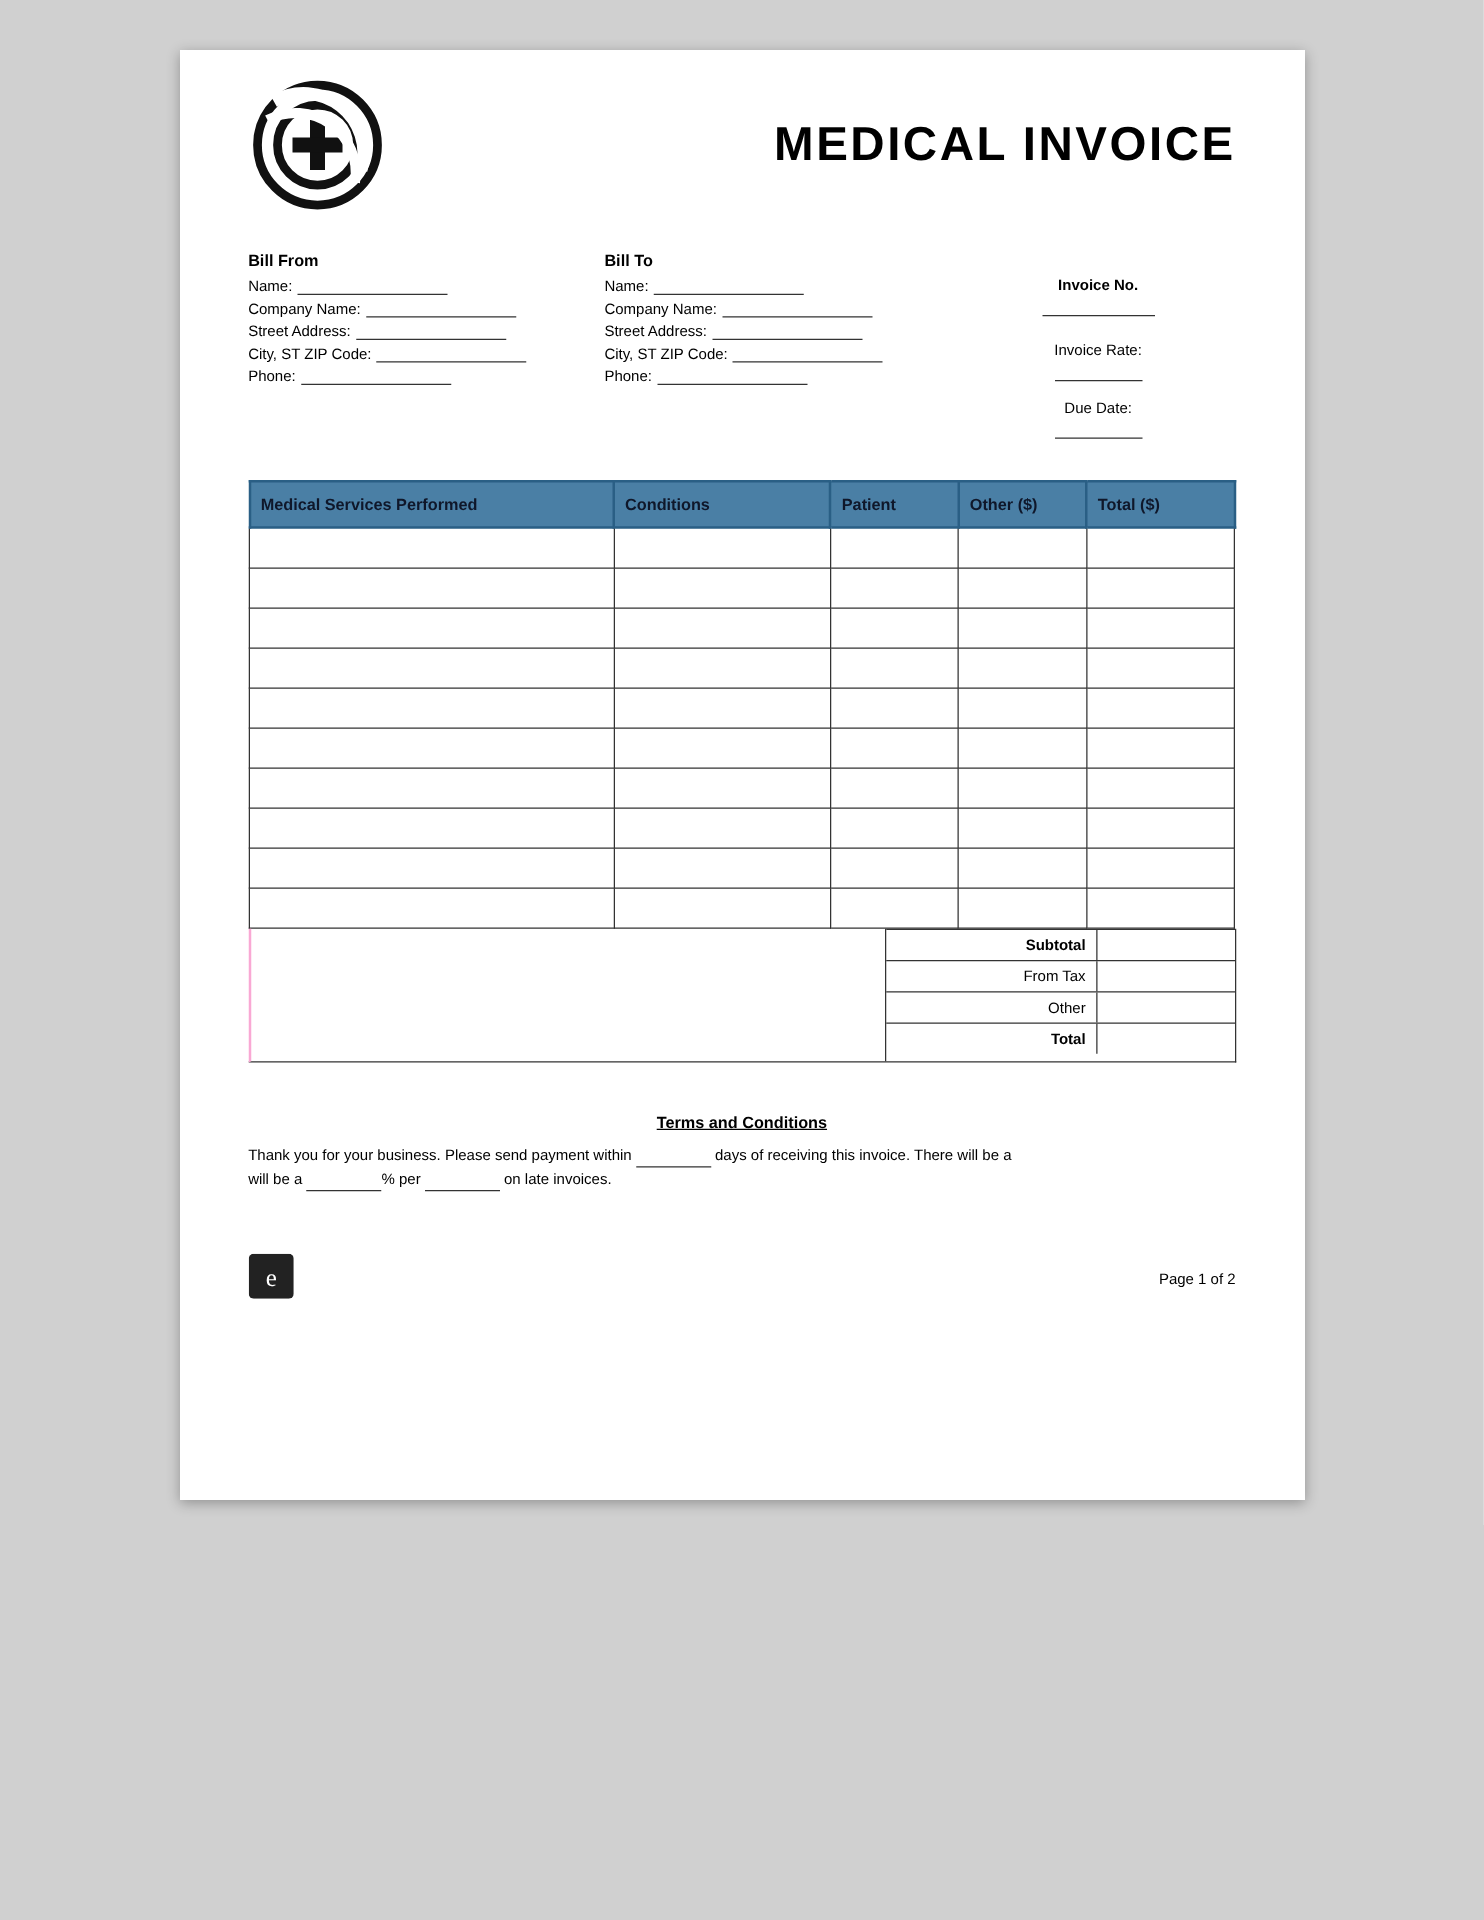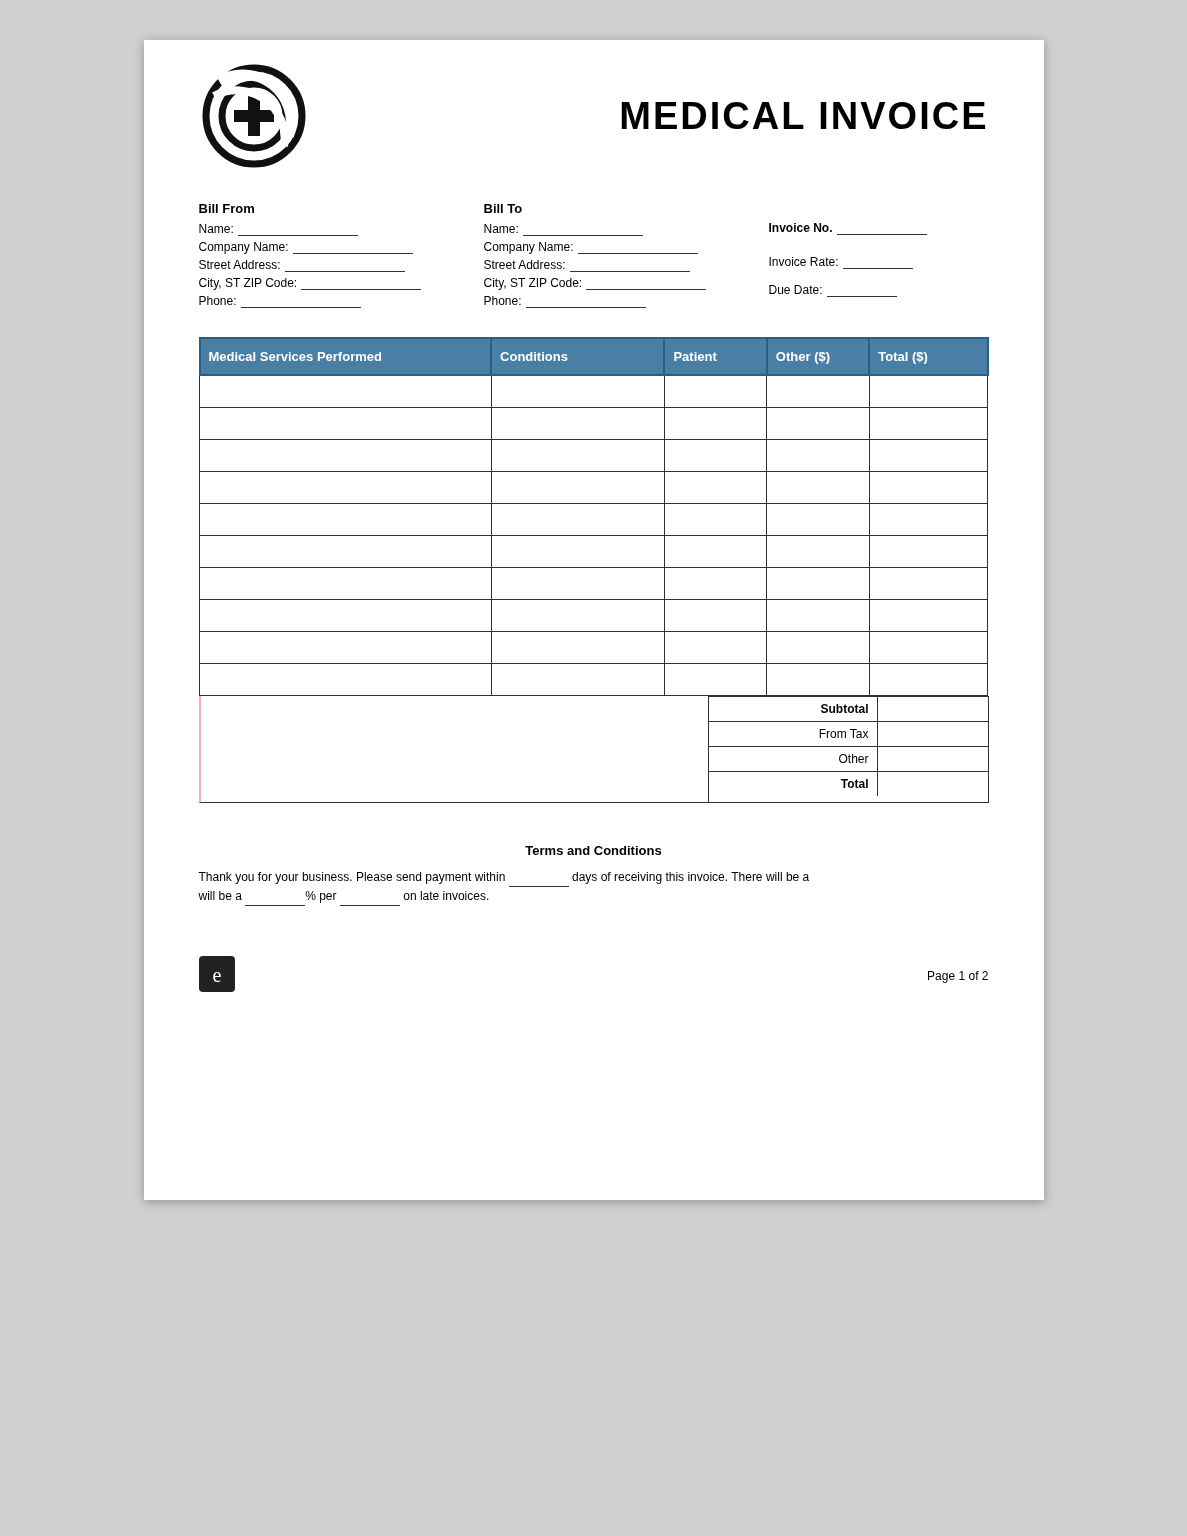--- a/index.html
+++ b/index.html
@@ -70,20 +70,21 @@
       border-bottom: 1px solid #333;
       min-width: 120px;
       height: 14px;
     }
     .invoice-meta {
       font-size: 12px;
       margin-bottom: 8px;
       display: flex;
       align-items: center;
       gap: 4px;
+      flex-direction: column;
     }
     .invoice-meta .label {
       font-weight: bold;
     }
     .invoice-meta .underline {
       display: inline-block;
       border-bottom: 1px solid #333;
       min-width: 90px;
       height: 14px;
     }
@@ -94,21 +95,21 @@
       height: 14px;
     }
     
     .services-table {
       width: 100%;
       border-collapse: collapse;
       margin-bottom: 0;
     }
     .services-table thead tr th {
       background: #4a7fa5;
-      color: #ffffff;
+      color: #0f172a;
       font-weight: bold;
       font-size: 13px;
       padding: 10px 8px;
       border: 2px solid #2a5f85;
       text-align: left;
     }
     .services-table thead tr th:first-child {
       border-left: 2px solid #2a5f85;
     }
     .services-table tbody tr td {
@@ -121,20 +122,21 @@
       border-top: 2px solid #333;
     }
     
     .terms-section {
       margin-top: 40px;
       text-align: center;
     }
     .terms-title {
       font-size: 13px;
       font-weight: bold;
+      text-decoration: underline;
       margin-bottom: 10px;
       margin-top: 20px;
     }
     .terms-body {
       font-size: 12px;
       text-align: left;
       line-height: 1.6;
     }
     
     .footer {

